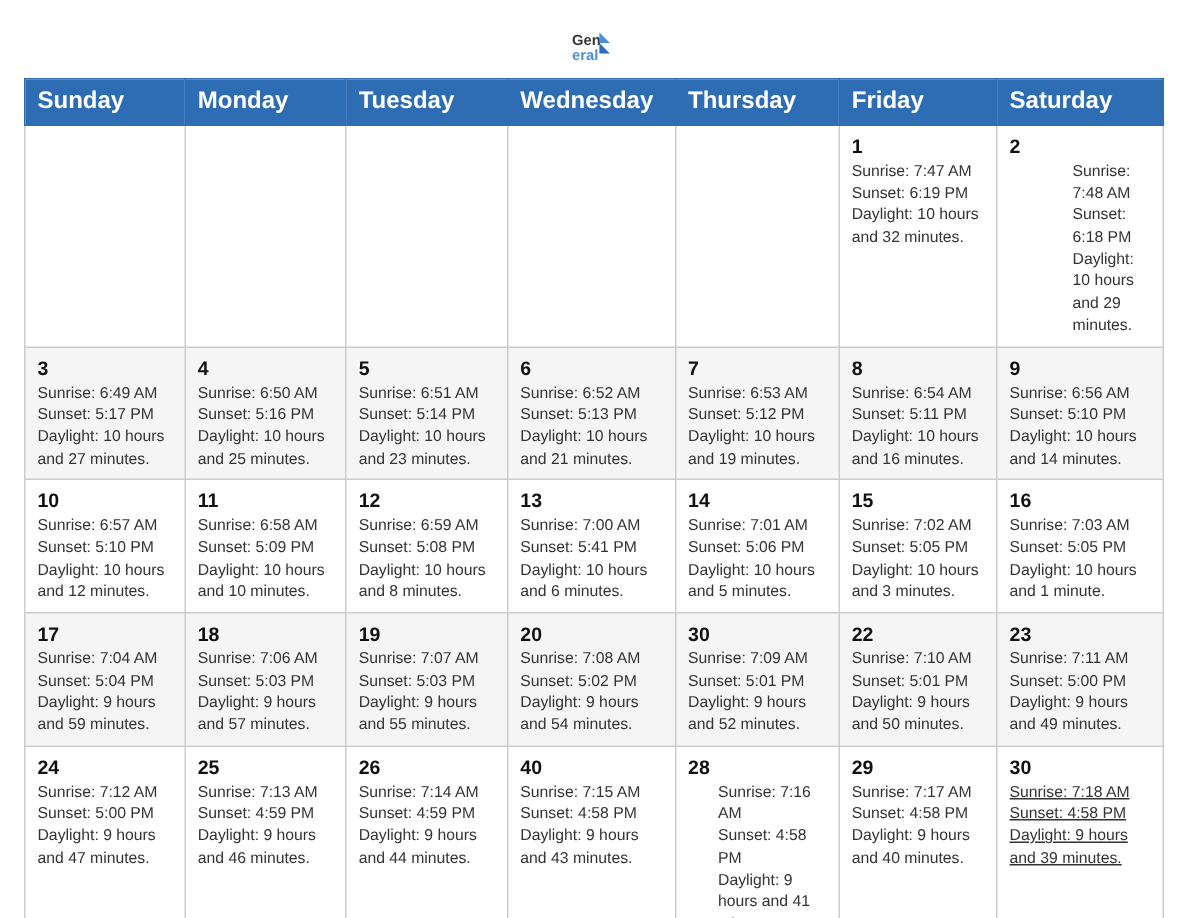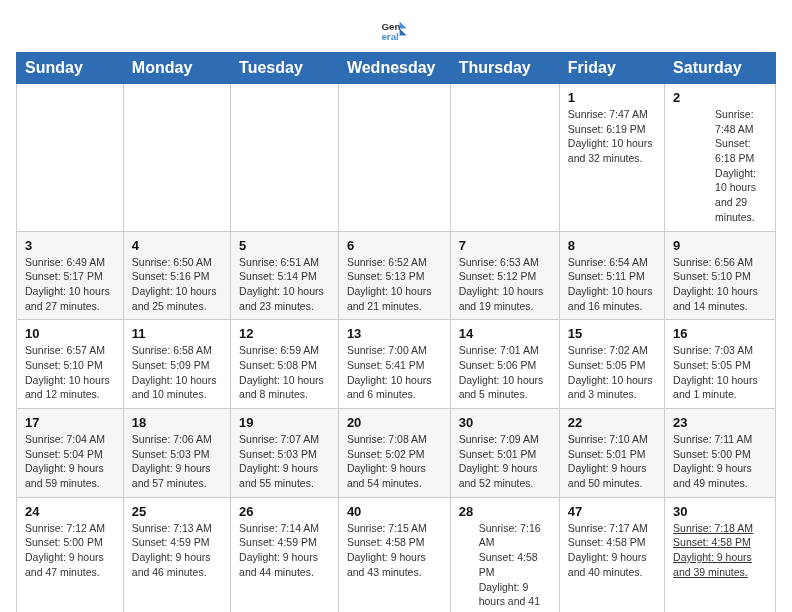--- a/index.html
+++ b/index.html
@@ -294,21 +294,21 @@
 Sunset: 4:58 PM
 Daylight: 9 hours and 43 minutes.</div>
         </td>
         <td>
           <div class="day-number">28</div>
           <div class="day-info" style="white-space: pre-line; margin-left: 20px;">Sunrise: 7:16 AM
 Sunset: 4:58 PM
 Daylight: 9 hours and 41 minutes.</div>
         </td>
         <td>
-          <div class="day-number">47</div>
+          <div class="day-number">29</div>
           <div class="day-info" style="white-space: pre-line;">Sunrise: 7:17 AM
 Sunset: 4:58 PM
 Daylight: 9 hours and 40 minutes.</div>
         </td>
         <td>
           <div class="day-number">30</div>
           <div class="day-info" style="white-space: pre-line; text-decoration: underline;">Sunrise: 7:18 AM
 Sunset: 4:58 PM
 Daylight: 9 hours and 39 minutes.</div>
         </td>

